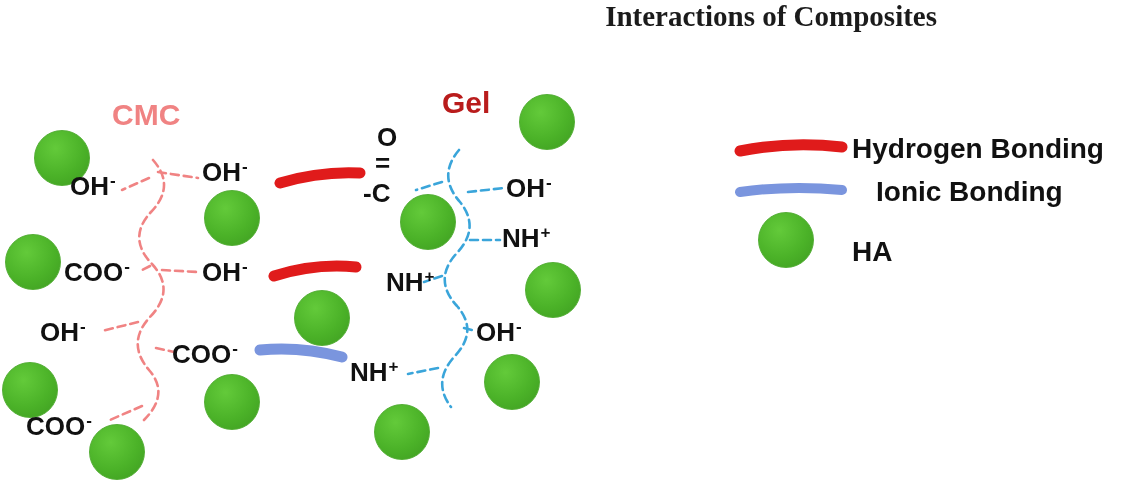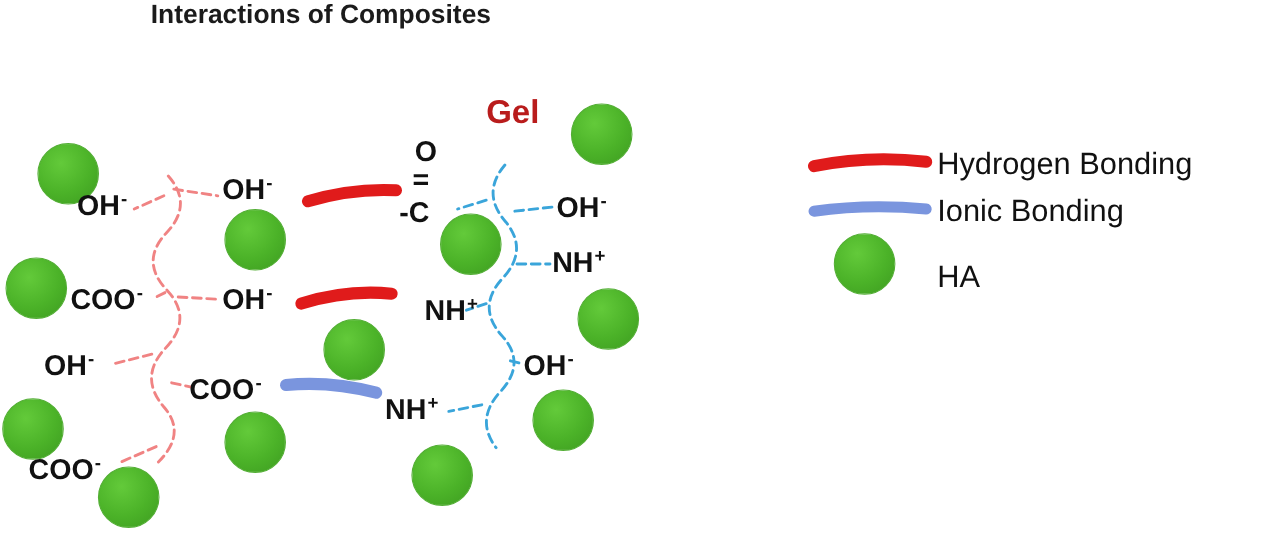--- a/index.html
+++ b/index.html
@@ -8,25 +8,26 @@
     width: 1147px;
     height: 489px;
     background: #ffffff;
     overflow: hidden;
     font-family: "Liberation Sans", sans-serif;
     color: #1a1a1a;
   }
   .title {
     position: absolute;
     left: 137px; top: 0px; width: 800px;
-    text-align: left;
-    font-size: 24px;
+    text-align: right;
+    font-size: 29px;
     font-weight: bold;
     color: #1b1b1b;
     letter-spacing: 0px;
+    font-family: Liberation Serif, serif;
   }
   .chain-label {
     position: absolute;
     font-size: 30px;
     font-weight: bold;
   }
   .cmc-label { color: #f08383; left: 112px; top: 98px; }
   .gel-label { color: #b91c1c; left: 442px; top: 86px; }
   .svg-layer { position: absolute; left: 0; top: 0; }
   .ha {
@@ -47,21 +48,21 @@
   }
   .group sup {
     font-size: 17px;
     font-weight: bold;
     vertical-align: 9px;
     margin-left: 1px;
   }
   .legend-label {
     position: absolute;
     font-size: 28px;
-    font-weight: normal;
+    font-weight: bold;
     color: #111111;
     white-space: nowrap;
   }
 </style>
 </head>
 <body>
 
 <div class="canvas">
 
   <div class="title">Interactions of Composites</div>
@@ -104,20 +105,21 @@
   <div class="ha" style="left:204px; top:190px;"></div>
   <div class="ha" style="left:294px; top:290px;"></div>
   <div class="ha" style="left:204px; top:374px;"></div>
   <div class="ha" style="left:89px;  top:424px;"></div>
   <div class="ha" style="left:400px; top:194px;"></div>
   <div class="ha" style="left:519px; top:94px;"></div>
   <div class="ha" style="left:525px; top:262px;"></div>
   <div class="ha" style="left:484px; top:354px;"></div>
   <div class="ha" style="left:374px; top:404px;"></div>
 
+  <div class="chain-label cmc-label">CMC</div>
   <div class="chain-label gel-label">Gel</div>
 
   <div class="group" style="left:70px;  top:172px;"><span>OH</span><sup>-</sup></div>
   <div class="group" style="left:202px; top:158px;"><span>OH</span><sup>-</sup></div>
   <div class="group" style="left:64px;  top:258px;"><span>COO</span><sup>-</sup></div>
   <div class="group" style="left:202px; top:258px;"><span>OH</span><sup>-</sup></div>
   <div class="group" style="left:40px;  top:318px;"><span>OH</span><sup>-</sup></div>
   <div class="group" style="left:172px; top:340px;"><span>COO</span><sup>-</sup></div>
   <div class="group" style="left:26px;  top:412px;"><span>COO</span><sup>-</sup></div>
 
@@ -126,18 +128,18 @@
   <div class="group" style="left:363px; top:180px;">-C</div>
 
   <div class="group" style="left:506px; top:174px;"><span>OH</span><sup>-</sup></div>
   <div class="group" style="left:502px; top:224px;"><span>NH</span><sup>+</sup></div>
   <div class="group" style="left:386px; top:268px;"><span>NH</span><sup>+</sup></div>
   <div class="group" style="left:476px; top:318px;"><span>OH</span><sup>-</sup></div>
   <div class="group" style="left:350px; top:358px;"><span>NH</span><sup>+</sup></div>
 
   <div>
     <div class="legend-label" style="left:852px; top:133px;">Hydrogen Bonding</div>
-    <div class="legend-label" style="left:852px; top:176px;">Ionic Bonding</div>
+    <div class="legend-label" style="left:876px; top:176px;">Ionic Bonding</div>
     <div class="ha" style="left:758px; top:212px;"></div>
     <div class="legend-label" style="left:852px; top:236px;">HA</div>
   </div>
 
 </div>
 
 </body></html>

